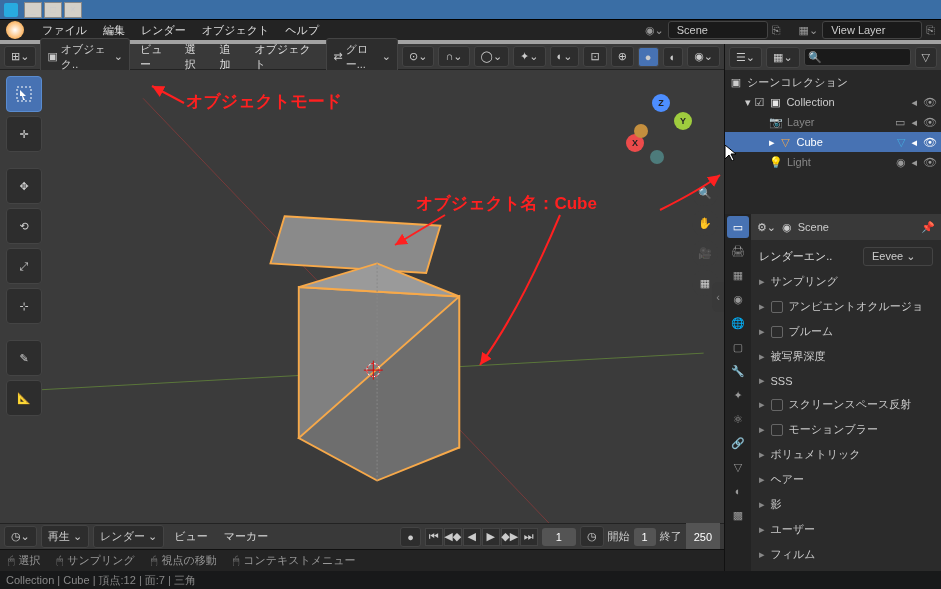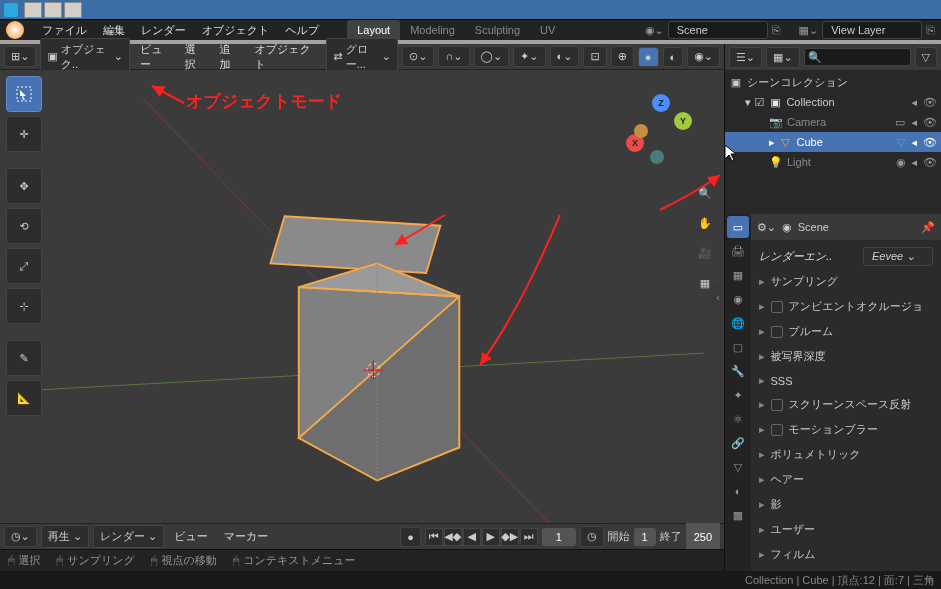--- a/index.html
+++ b/index.html
@@ -62,21 +62,21 @@
 .timeline { height: 26px; background: #393939; display: flex; align-items: center; padding: 0 4px; gap: 4px; border-top: 1px solid #222; }
 .tl-btn { background: #2d2d2d; border: 1px solid #444; border-radius: 3px; padding: 3px 6px; cursor: pointer; }
 .tl-play { display: flex; gap: 1px; }
 .tl-play-btn { width: 18px; height: 18px; background: #2d2d2d; border: 1px solid #444; display: flex; align-items: center; justify-content: center; cursor: pointer; }
 .tl-num { background: #545454; border-radius: 3px; padding: 3px 14px; color: #fff; }
 
 
 .statusbar { height: 22px; background: #232323; display: flex; align-items: center; padding: 0 8px; gap: 16px; border-top: 1px solid #111; font-size: 10px; }
 .status-item { display: flex; align-items: center; gap: 4px; color: #999; }
 
-.footer { height: 18px; background: #18191a; display:flex; align-items:center; justify-content:flex-end; padding: 0 6px; color:#888; font-size:10px; }
+.footer { height: 18px; background: #18191a; display:flex; align-items:center; justify-content:flex-start; padding: 0 6px; color:#888; font-size:10px; }
 
 
 .outliner { height: 190px; background: #282828; display: flex; flex-direction: column; }
 .outl-header { height: 26px; background: #393939; display: flex; align-items: center; padding: 0 4px; gap: 4px; }
 .outl-search { flex: 1; background: #1a1a1a; border: 1px solid #444; border-radius: 3px; height: 18px; padding: 0 4px; color: #888; display:flex; align-items:center; }
 .outl-tree { flex: 1; overflow: auto; padding: 2px 0; }
 .outl-row { display: flex; align-items: center; height: 20px; padding: 0 4px; gap: 4px; cursor: pointer; }
 .outl-row.selected { background: #4772b3; }
 .outl-indent { display: inline-block; }
 .outl-icon { width: 14px; height: 14px; display: inline-flex; align-items: center; justify-content: center; }
@@ -84,21 +84,21 @@
 
 
 .props { flex: 1; display: flex; background: #2b2b2b; }
 .props-tabs { width: 26px; background: #232323; display: flex; flex-direction: column; padding: 2px; gap: 2px; }
 .prop-tab { width: 22px; height: 22px; border-radius: 3px; display: flex; align-items: center; justify-content: center; cursor: pointer; color: #999; }
 .prop-tab.active { background: #4772b3; color: #fff; }
 .props-body { flex: 1; display: flex; flex-direction: column; }
 .props-header { height: 26px; background: #393939; display: flex; align-items: center; padding: 0 6px; gap: 6px; }
 .props-pin { margin-left: auto; color: #777; }
 .props-content { flex: 1; overflow: auto; padding: 4px 8px; }
-.prop-row { display: flex; align-items: center; padding: 3px 0; font-style: italic; }
+.prop-row { display: flex; align-items: center; padding: 3px 0; }
 .prop-label { flex: 1; color: #ddd; }
 .prop-dropdown { background: #2d2d2d; border: 1px solid #444; border-radius: 3px; padding: 2px 8px; min-width: 70px; }
 .prop-panel { display: flex; align-items: center; padding: 5px 0; cursor: pointer; gap: 6px; }
 .prop-panel .tri { color: #888; }
 .prop-check { width: 12px; height: 12px; border: 1px solid #666; border-radius: 2px; }
 
 
 .annotation { position: absolute; color: #ff2020; font-weight: bold; font-size: 17px; pointer-events: none; }
 .arrow-svg { position: absolute; pointer-events: none; }
 .cursor-arrow { position: absolute; width: 16px; height: 16px; }
@@ -117,26 +117,20 @@
   </div>
 </div>
 
 <div class="topmenu">
   <div class="logo"></div>
   <div class="menu-item">ファイル</div>
   <div class="menu-item">編集</div>
   <div class="menu-item">レンダー</div>
   <div class="menu-item">オブジェクト</div>
   <div class="menu-item">ヘルプ</div>
-  <div class="workspace-tabs">
-    <div class="ws-tab active">Layout</div>
-    <div class="ws-tab">Modeling</div>
-    <div class="ws-tab">Sculpting</div>
-    <div class="ws-tab">UV</div>
-  </div>
   <div class="scene-area">
     <span style="color:#999">◉⌄</span>
     <div class="scene-box">
         <span>Scene</span>
       </div>
     <span style="color:#999">⎘</span>
     <span style="width:10px"></span>
     <span style="color:#999">▦⌄</span>
     <div class="scene-box">
         <span>View Layer</span>
@@ -218,20 +212,21 @@
       <div class="vp-side">
         <div class="vp-side-btn">🔍</div>
         <div class="vp-side-btn">✋</div>
         <div class="vp-side-btn">🎥</div>
         <div class="vp-side-btn">▦</div>
       </div>
 
       <div class="splitter">‹</div>
 
       <div class="annotation" style="top:20px; left:186px">オブジェクトモード</div>
+      <div class="annotation" style="top:122px; left:416px">オブジェクト名：Cube</div>
       <svg class="arrow-svg" style="top:0;left:0;width:724px;height:480px">
         <defs>
             <marker id="ah" markerWidth="8" markerHeight="8" refX="6" refY="3" orient="auto">
               <path d="M0,0 L6,3 L0,6 Z" fill="#ff2020"></path>
             </marker>
           </defs>
         <line x1="184" y1="33" x2="152" y2="16" stroke="#ff2020" stroke-width="2" marker-end="url(#ah)"></line>
         <path d="M445 145 Q420 160 395 175" stroke="#ff2020" stroke-width="2" fill="none" marker-end="url(#ah)"></path>
         <path d="M560 145 Q520 240 480 295" stroke="#ff2020" stroke-width="2" fill="none" marker-end="url(#ah)"></path>
         <path d="M660 140 Q700 120 720 105" stroke="#ff2020" stroke-width="2" fill="none" marker-end="url(#ah)"></path>
@@ -291,21 +286,21 @@
           <span class="outl-icon" style="color:#e8e8e8">▣</span>
           <span>Collection</span>
           <div class="outl-toggles">
               <span>◂</span>
               <span>👁</span>
             </div>
         </div>
         <div class="outl-row">
           <span class="outl-indent" style="width:36px"></span>
           <span class="outl-icon" style="color:#888">📷</span>
-          <span style="color:#888">Camera</span>
+          <span style="color:#888">Layer</span>
           <div class="outl-toggles">
               <span>▭</span>
               <span>◂</span>
               <span>👁</span>
             </div>
         </div>
         <div class="outl-row selected">
           <span class="outl-indent" style="width:36px"></span>
           <span style="color:#fff">▸</span>
           <span class="outl-icon" style="color:#f7a94a">▽</span>

